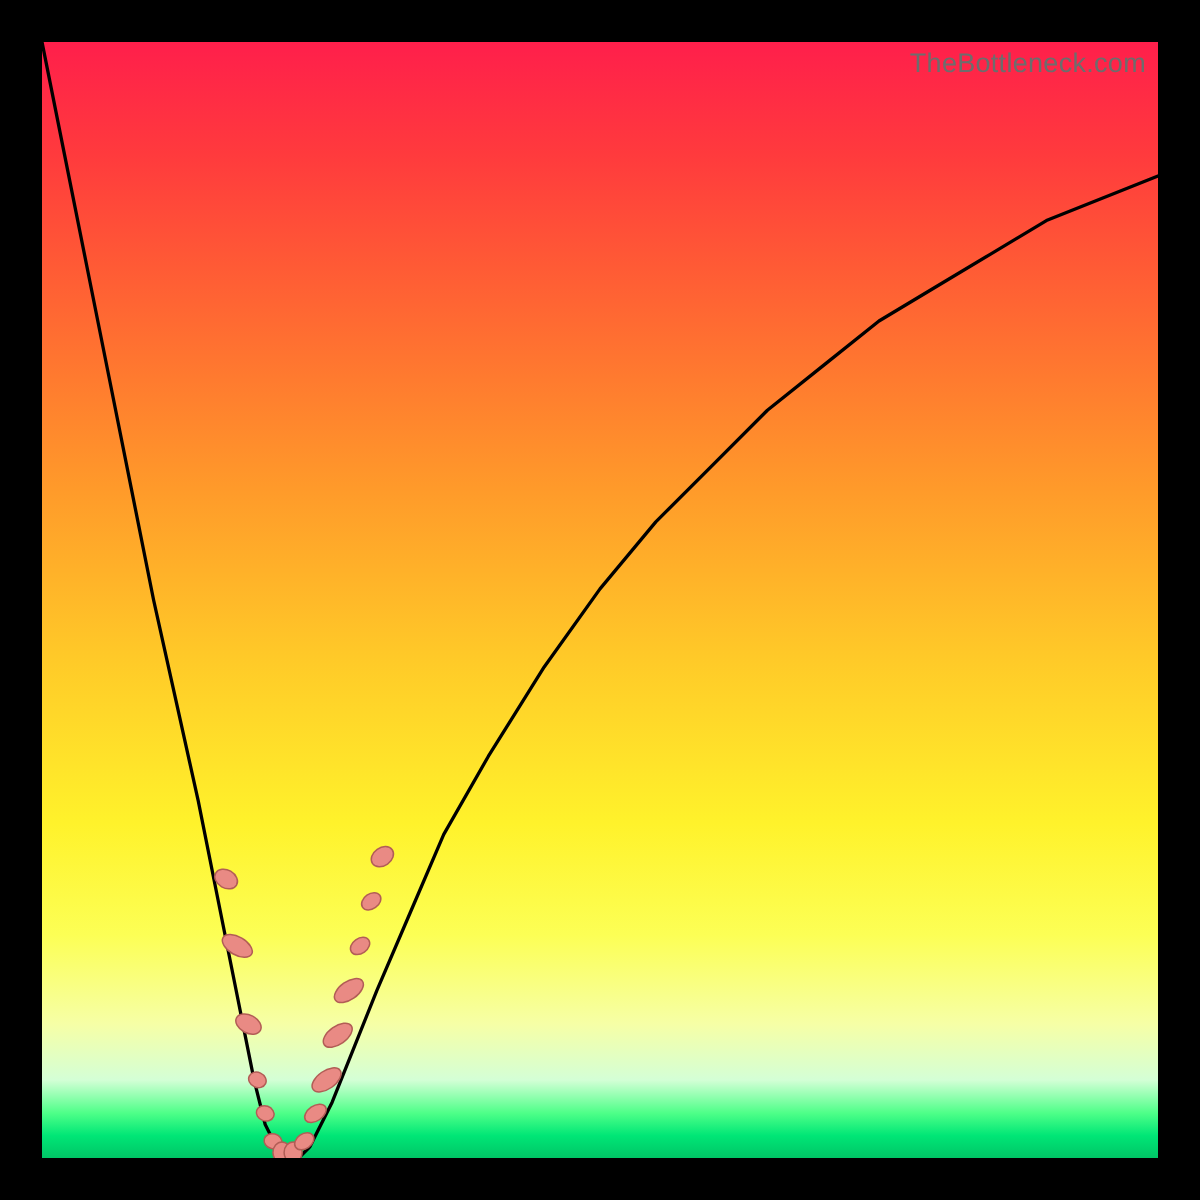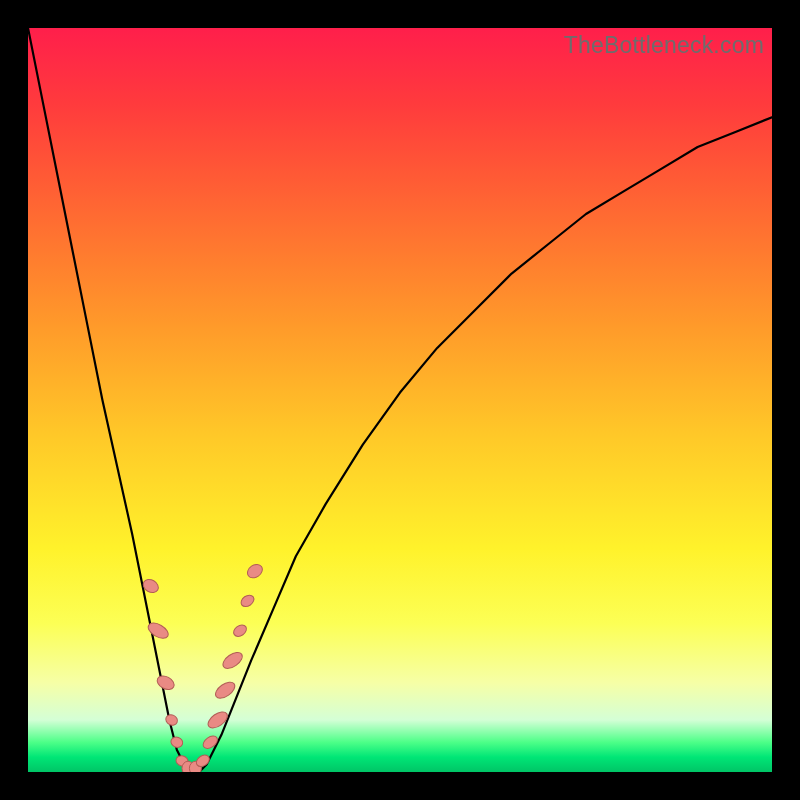--- a/index.html
+++ b/index.html
@@ -36,21 +36,21 @@
       #d4ffd6 93%,
       #4dff88 96%,
       #00e676 98%,
       #00c566 100%);
   }
   .watermark {
     position: absolute;
     top: 4px;
     right: 8px;
     color: #6d6d6d;
-    font-size: 23px;
+    font-size: 18px;
     font-weight: 500;
     letter-spacing: 0.2px;
     user-select: none;
   }
   svg.overlay {
     position: absolute;
     left: 0;
     top: 0;
     width: 744px;
     height: 744px;

